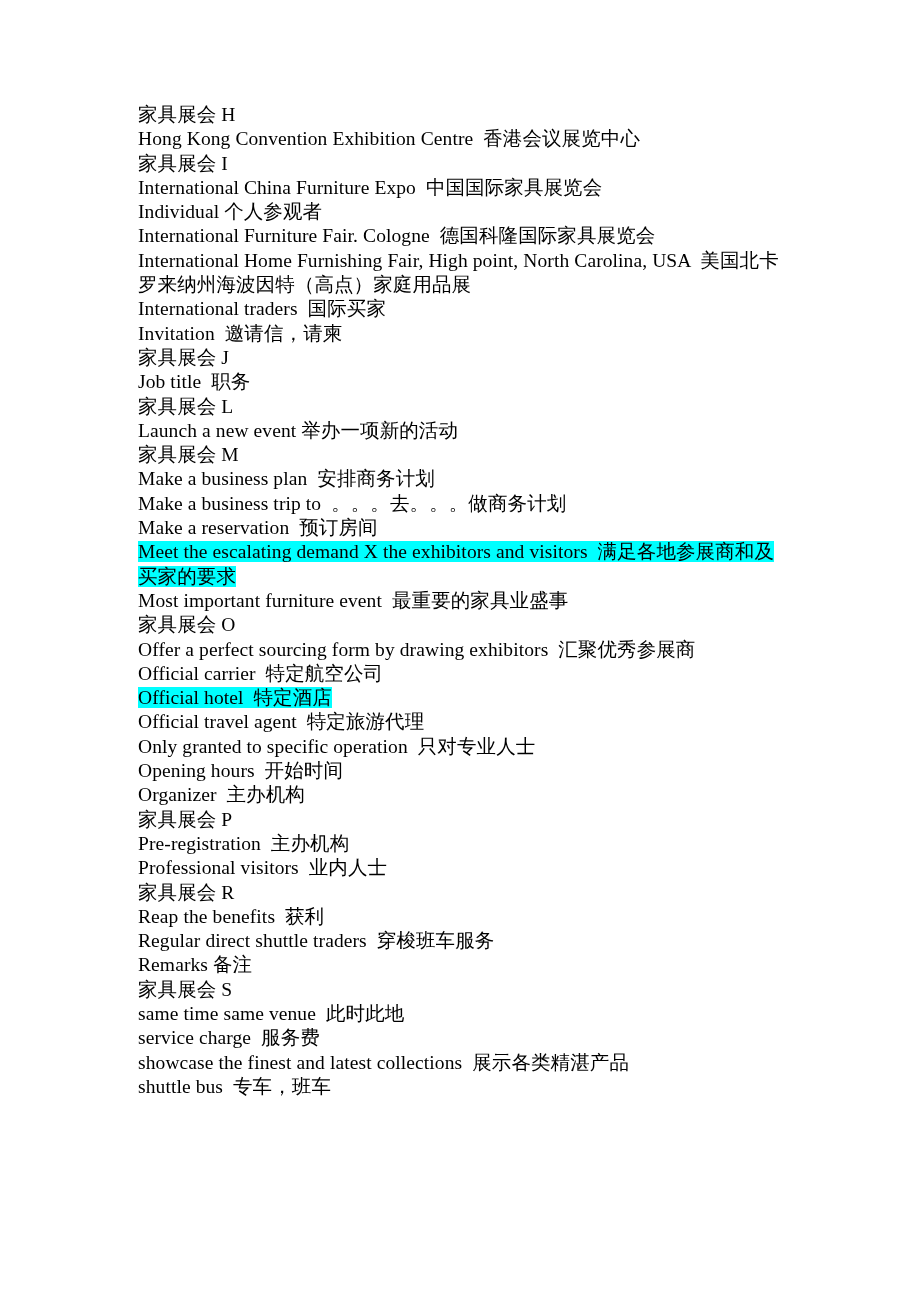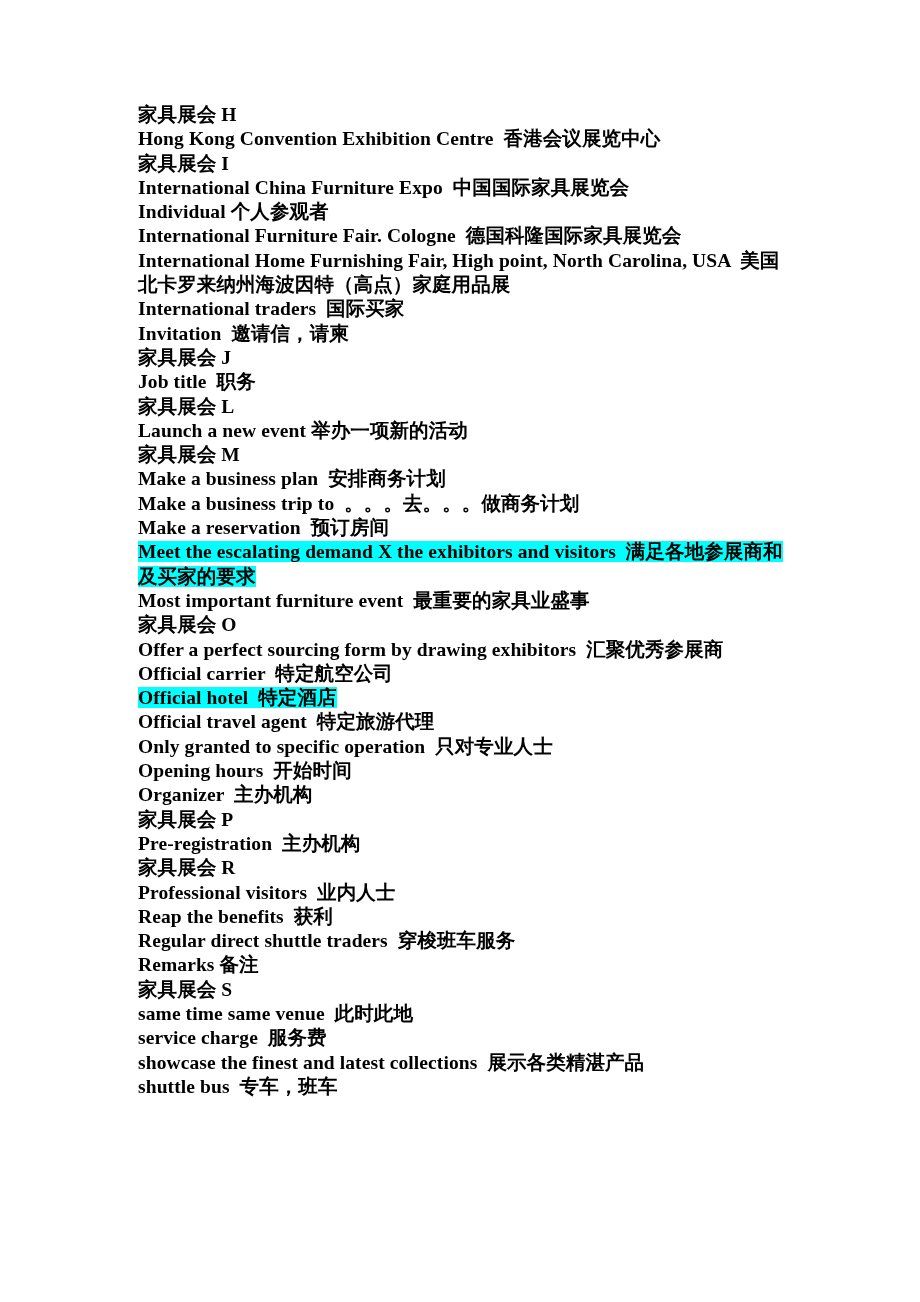--- a/index.html
+++ b/index.html
@@ -30,21 +30,20 @@
     line-height: 24.3px;
     letter-spacing: 0.1px;
     white-space: pre-wrap;
     word-wrap: break-word;
     margin: 0;
     padding: 0;
     text-align: left;
   }
   .line .seg {
     white-space: pre-wrap;
-    font-weight: bold;
   }
   .line.hl .seg {
     background-color: #00ffff;
     box-decoration-break: clone;
     -webkit-box-decoration-break: clone;
   }
 </style>
 </head>
 <body>
 
@@ -73,22 +72,22 @@
       <p class="line"><span class="seg">家具展会 O</span></p>
       <p class="line"><span class="seg">Offer a perfect sourcing form by drawing exhibitors  汇聚优秀参展商</span></p>
       <p class="line"><span class="seg">Official carrier  特定航空公司</span></p>
       <p class="line hl"><span class="seg">Official hotel  特定酒店</span></p>
       <p class="line"><span class="seg">Official travel agent  特定旅游代理</span></p>
       <p class="line"><span class="seg">Only granted to specific operation  只对专业人士</span></p>
       <p class="line"><span class="seg">Opening hours  开始时间</span></p>
       <p class="line"><span class="seg">Organizer  主办机构</span></p>
       <p class="line"><span class="seg">家具展会 P</span></p>
       <p class="line"><span class="seg">Pre-registration  主办机构</span></p>
+      <p class="line"><span class="seg">Professional visitors  业内人士</span></p>
       <p class="line"><span class="seg">家具展会 R</span></p>
-      <p class="line"><span class="seg">Professional visitors  业内人士</span></p>
       <p class="line"><span class="seg">Reap the benefits  获利</span></p>
       <p class="line"><span class="seg">Regular direct shuttle traders  穿梭班车服务</span></p>
       <p class="line"><span class="seg">Remarks 备注</span></p>
       <p class="line"><span class="seg">家具展会 S</span></p>
       <p class="line"><span class="seg">same time same venue  此时此地</span></p>
       <p class="line"><span class="seg">service charge  服务费</span></p>
       <p class="line"><span class="seg">showcase the finest and latest collections  展示各类精湛产品</span></p>
       <p class="line"><span class="seg">shuttle bus  专车，班车</span></p>
     </div>
 </div>

